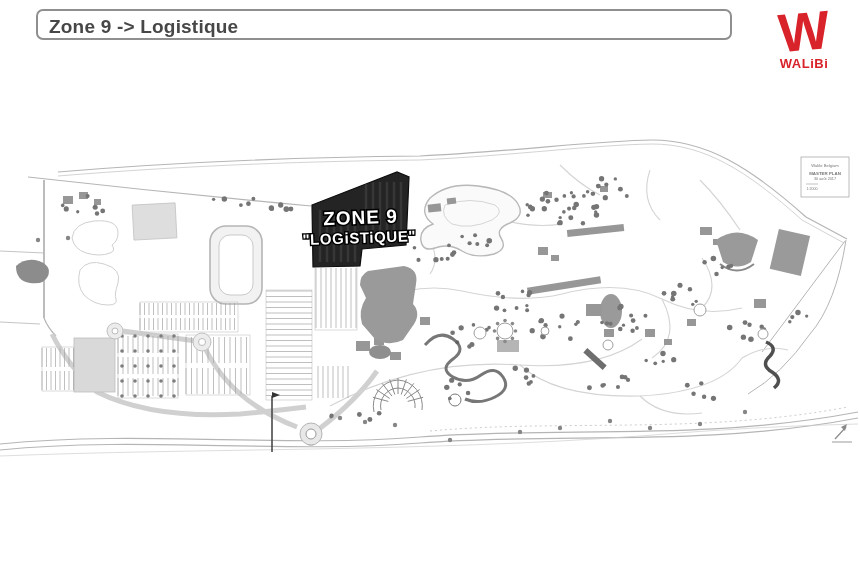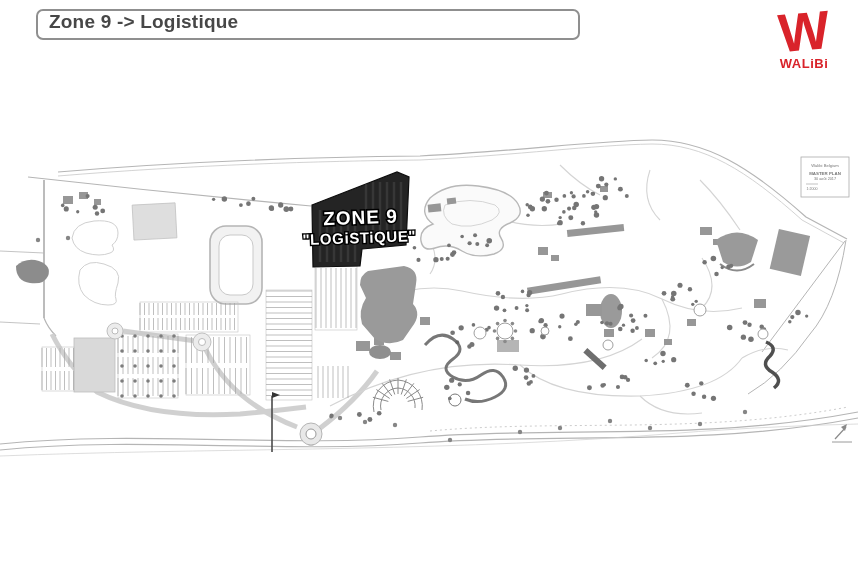--- a/index.html
+++ b/index.html
@@ -1,23 +1,23 @@
 <!DOCTYPE html>
 <html><head>
 <meta charset="utf-8">
 <style>
   html,body{margin:0;padding:0;}
   body{
     width:860px;height:566px;position:relative;overflow:hidden;
     background:#ffffff;font-family:"Liberation Sans",sans-serif;
   }
   .title-box{
-    position:absolute;left:36px;top:9px;width:544px;height:31px;
+    position:absolute;left:36px;top:9px;width:696px;height:31px;
     box-sizing:border-box;border:2px solid #8f8f8f;border-radius:7px;
-    display:flex;align-items:flex-start;padding-left:11px;
+    display:flex;align-items:flex-end;padding-left:11px;
     font-size:19px;font-weight:bold;color:#474747;letter-spacing:.2px;
     background:#fff;
   }
   .logo{position:absolute;left:766px;top:2px;width:76px;height:76px;}
   .map-wrap{position:absolute;left:0;top:126px;width:860px;height:345px;}
   svg text{user-select:none;}
 </style>
 </head>
 <body>
 

